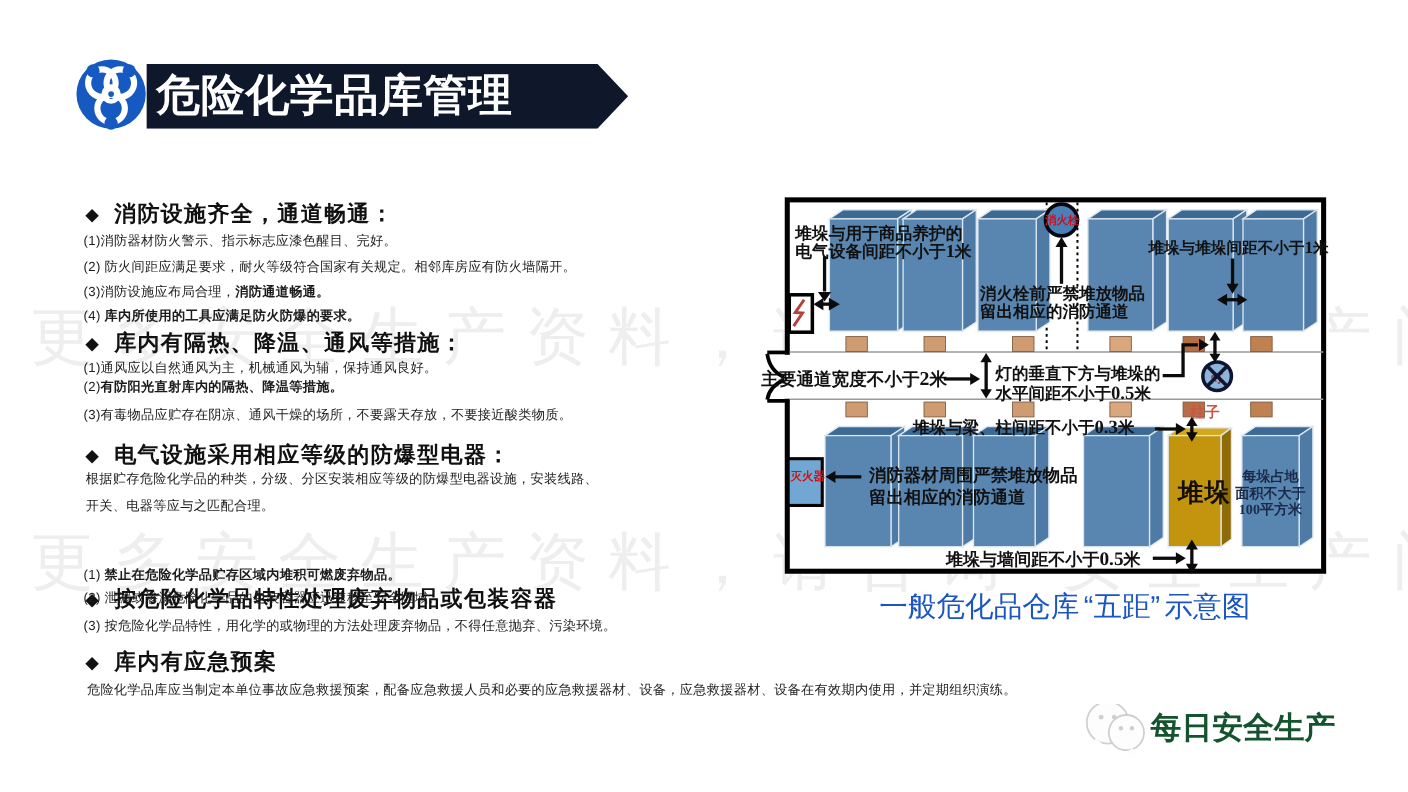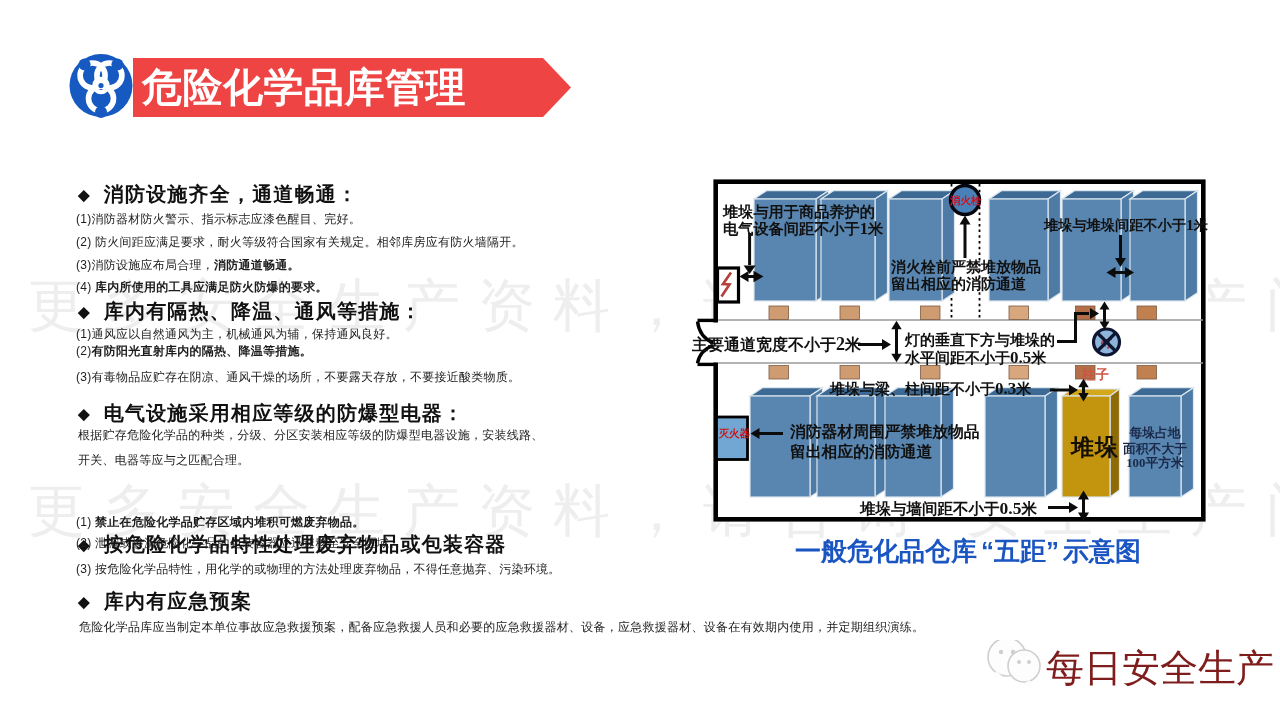--- a/index.html
+++ b/index.html
@@ -4,29 +4,29 @@
 <style>
 html,body{margin:0;padding:0;}
 body{width:1280px;height:720px;position:relative;overflow:hidden;background:#fff;
      font-family:"Liberation Sans",sans-serif;}
 .wm{position:absolute;color:#eeeeee;font-size:57px;font-weight:normal;white-space:nowrap;
     letter-spacing:18px;z-index:1;}
 .txt{position:absolute;z-index:2;white-space:nowrap;color:#1c1c1c;font-size:12px;letter-spacing:0.25px;}
 .hd{position:absolute;z-index:2;white-space:nowrap;color:#111;font-size:20px;font-weight:bold;letter-spacing:1.2px;}
 .di{font-size:15px;margin-right:13px;position:relative;top:-1px;}
 b{font-weight:bold;}
-#banner{position:absolute;left:133px;top:58px;width:438px;height:74px;background:#ef4444;
+#banner{position:absolute;left:133px;top:58px;width:438px;height:74px;background:#0f172a;
   clip-path:polygon(0 0,410px 0,438px 29.5px,410px 59px,0 59px);z-index:4;}
 #banner .t{position:absolute;left:9px;top:0;line-height:59px;color:#fff;font-size:40px;
   font-weight:bold;letter-spacing:0.5px;}
 #caption{position:absolute;left:795px;top:534px;width:346px;text-align:center;color:#1a55c2;
-  font-size:26px;font-weight:bold;z-index:3;white-space:nowrap;}
+  font-size:26px;font-weight:normal;z-index:3;white-space:nowrap;}
 #logo{position:absolute;left:986px;top:640px;z-index:3;}
-#logotext{position:absolute;left:1046px;top:643px;font-size:38px;font-weight:normal;
-  color:#7f1d1d;text-shadow:1px 1px 0 #fff;letter-spacing:0px;z-index:3;white-space:nowrap;}
+#logotext{position:absolute;left:1046px;top:643px;font-size:28px;font-weight:bold;
+  color:#14532d;text-shadow:1px 1px 0 #fff;letter-spacing:0px;z-index:3;white-space:nowrap;}
 </style>
 </head>
 <body>
 <div class="wm" style="left:28px;top:268px;">更多安全生产资料，请咨询“安全生产门户”</div>
 <div class="wm" style="left:28px;top:473px;">更多安全生产资料，请咨询“安全生产门户”</div>
 
 <svg style="position:absolute;left:0;top:0;z-index:4;" width="200" height="140" viewBox="0 0 200 140">
   <circle cx="101" cy="85.5" r="31.5" fill="#1659c0"></circle>
   <g stroke="#fff" fill="none">
     <circle cx="109.4" cy="75.5" r="12.5" stroke-width="5.6"></circle>

